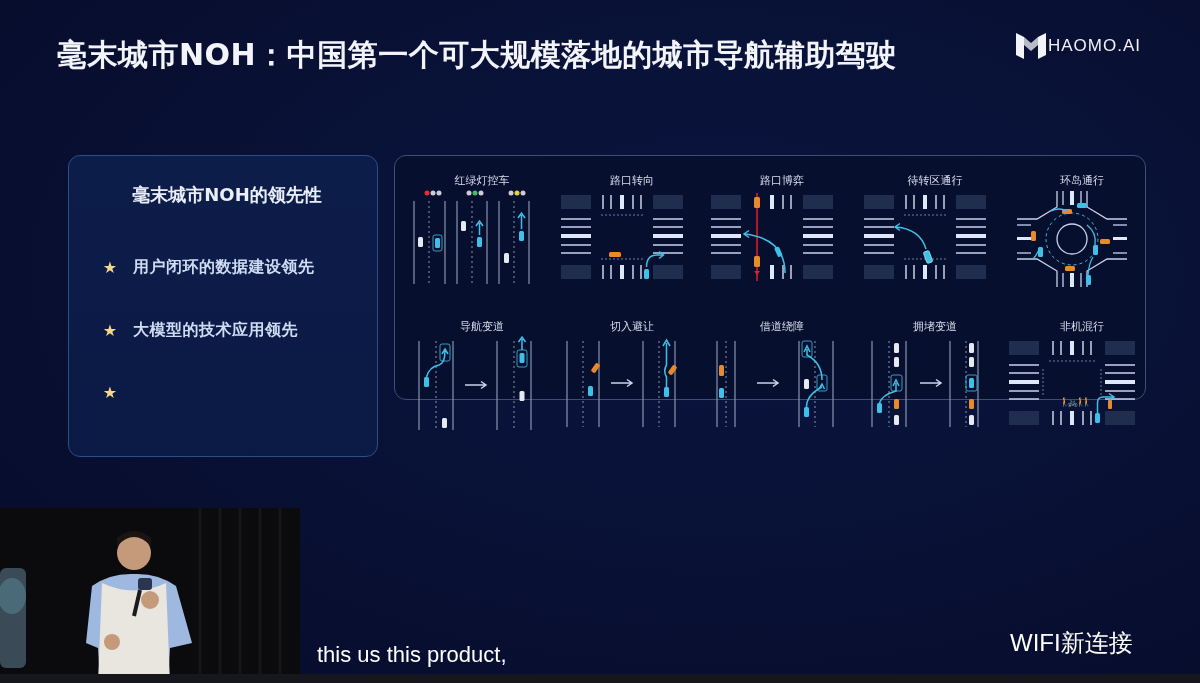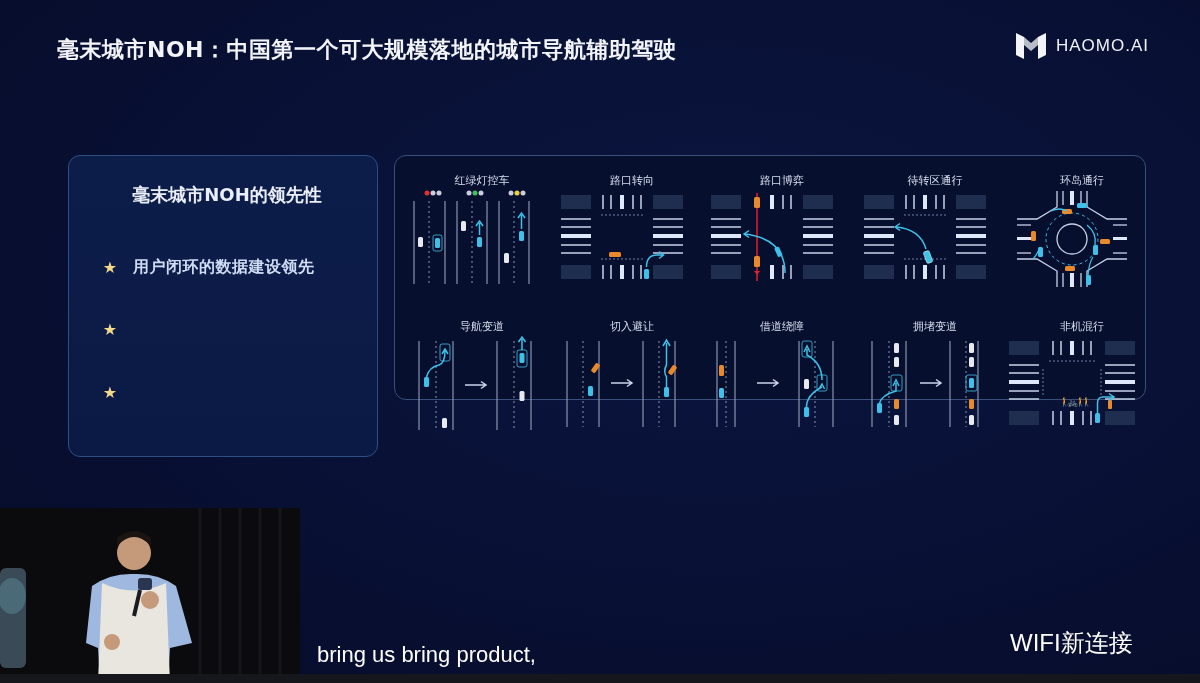--- a/index.html
+++ b/index.html
@@ -1,21 +1,21 @@
 <!DOCTYPE html>
 <html><head>
 <meta charset="utf-8">
 <style>
   * { margin:0; padding:0; box-sizing:border-box; }
   html, body { width:1200px; height:683px; overflow:hidden; background:#070d2a; }
   body { position:relative; font-family:"DejaVu Sans","Liberation Sans",sans-serif; color:#fff; }
   .slide { position:absolute; left:0; top:0; width:1200px; height:683px;
     background: radial-gradient(ellipse at 60% 40%, #0b1640 0%, #081034 55%, #060b28 100%); }
-  .title { position:absolute; left:57px; top:35px; font-size:22px; font-weight:bold; color:#f2f4fa; letter-spacing:0.5px; }
-  .logo { position:absolute; left:1014px; top:31px; display:flex; align-items:center; gap:8px; }
+  .title { position:absolute; left:57px; top:35px; font-size:30px; font-weight:bold; color:#f2f4fa; letter-spacing:0.5px; }
+  .logo { position:absolute; left:1014px; top:31px; display:flex; align-items:center; gap:0; }
   .logo-text { font-family:"Liberation Sans",sans-serif; font-size:17px; color:#f0f2f8; letter-spacing:1px; }
   .left-card { position:absolute; left:68px; top:155px; width:310px; height:302px;
     border:1.5px solid #2c4f86; border-radius:12px;
     background: linear-gradient(180deg,#0d1d4a 0%, #0b1a44 100%); }
   .card-title { position:absolute; left:0; right:0; top:27px; text-align:center; font-size:18px; font-weight:bold; color:#e9eef9;padding-left:8px; }
   .bullet { position:absolute; left:32px; display:flex; align-items:center; gap:14px; }
   .bullet .star { color:#f6d88a; font-size:16px; width:18px; text-align:center; }
   .bullet .txt { font-size:16px; font-weight:bold; color:#cfdcf4; letter-spacing:0.5px; }
   .right-card { position:absolute; left:394px; top:155px; width:752px; height:245px;
     border:1.5px solid #3a4f7a; border-radius:12px; background:#070f2e; }
@@ -46,20 +46,21 @@
   </div>
 
   <div class="left-card">
     <div class="card-title">毫末城市NOH的领先性</div>
     <div class="bullet" style="top:101px">
       <span class="star">★</span>
       <span class="txt">用户闭环的数据建设领先</span>
     </div>
     <div class="bullet" style="top:164px">
       <span class="star">★</span>
+      <span class="txt">大模型的技术应用领先</span>
     </div>
     <div class="bullet" style="top:227px">
       <span class="star">★</span>
     </div>
   </div>
 
   <div class="right-card">
 
     <div class="scenario" style="left:12px; top:17px">
       <div class="label">红绿灯控车</div>
@@ -440,16 +441,16 @@
       <path d="M117 38 Q134 20 151 38 L151 30 Q134 16 117 30 Z" fill="#1a1512"></path>
       <path d="M92 78 Q110 65 134 66 Q158 65 176 78 L192 135 L170 140 L168 175 L100 175 L98 140 L86 135 Z" fill="#9fb8e0"></path>
       <path d="M102 75 Q134 90 166 75 L170 175 L98 175 Z" fill="#e8e6df"></path>
       <rect x="138" y="70" width="14" height="12" rx="3" fill="#2a3550"></rect>
       <line x1="140" y1="82" x2="134" y2="108" stroke="#1b1b1f" stroke-width="4"></line>
       <circle cx="150" cy="92" r="9" fill="#c59a7a"></circle>
       <circle cx="112" cy="134" r="8" fill="#c59a7a"></circle>
     </svg>
   </div>
 
-  <div class="subtitle-en">bring us bring product,</div>
+  <div class="subtitle-en">this us this product,</div>
   <div class="wifi">WIFI新连接</div>
   <div class="bottom-bar"></div>
 </div>
 
 </body></html>

